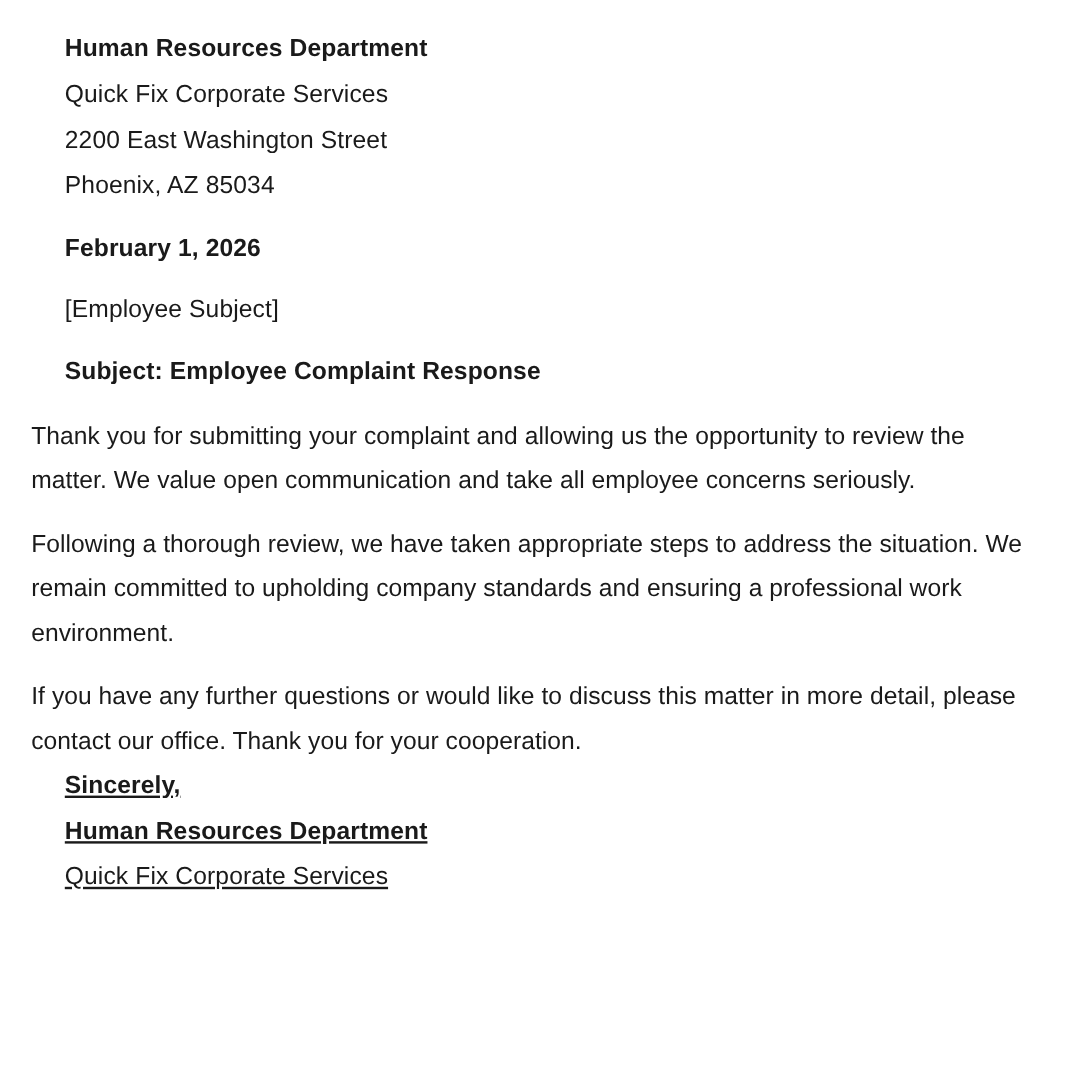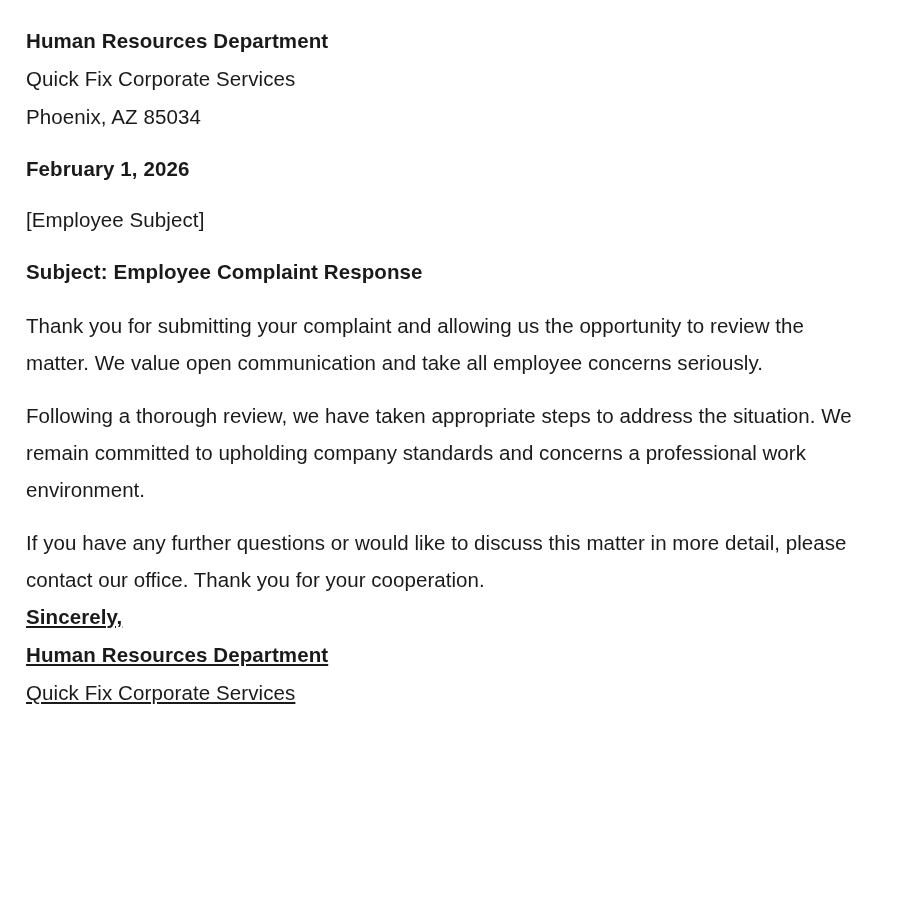--- a/index.html
+++ b/index.html
@@ -22,20 +22,21 @@
     background: #ffffff;
   }
   .block {
     margin: 0 0 18px 0;
   }
   .line {
     font-size: 20.5px;
     line-height: 38px;
     letter-spacing: 0.1px;
     white-space: pre-wrap;
+    margin-left: 28px;
   }
   .bold {
     font-weight: 700;
   }
   .para {
     font-size: 20.5px;
     line-height: 37px;
     letter-spacing: 0.05px;
     margin: 16px 0 15px 0;
     max-width: 848px;
@@ -51,39 +52,40 @@
   .para:last-child { margin-bottom: 0; }
 </style>
 </head>
 <body>
 
 <div class="page">
 
   <div class="block sender-block">
     <div class="line bold">Human Resources Department</div>
     <div class="line">Quick Fix Corporate Services</div>
+    <div class="line">2200 East Washington Street</div>
     <div class="line">Phoenix, AZ 85034</div>
   </div>
 
   <div class="block date-block">
     <div class="line bold">February 1, 2026</div>
   </div>
 
   <div class="block recipient-block">
     <div class="line">[Employee Subject]</div>
   </div>
 
   <div class="block subject-block">
     <div class="line bold">Subject: Employee Complaint Response</div>
   </div>
 
 
   <div class="body-section">
     <p class="para">Thank you for submitting your complaint and allowing us the opportunity to review the matter. We value open communication and take all employee concerns seriously.</p>
-    <p class="para">Following a thorough review, we have taken appropriate steps to address the situation. We remain committed to upholding company standards and concerns a professional work environment.</p>
+    <p class="para">Following a thorough review, we have taken appropriate steps to address the situation. We remain committed to upholding company standards and ensuring a professional work environment.</p>
     <p class="para">If you have any further questions or would like to discuss this matter in more detail, please contact our office. Thank you for your cooperation.</p>
   </div>
 
   <div class="block closing-block">
     <div class="line bold">Sincerely,</div>
     <div class="line bold">Human Resources Department</div>
     <div class="line">Quick Fix Corporate Services</div>
   </div>
 
 </div>

